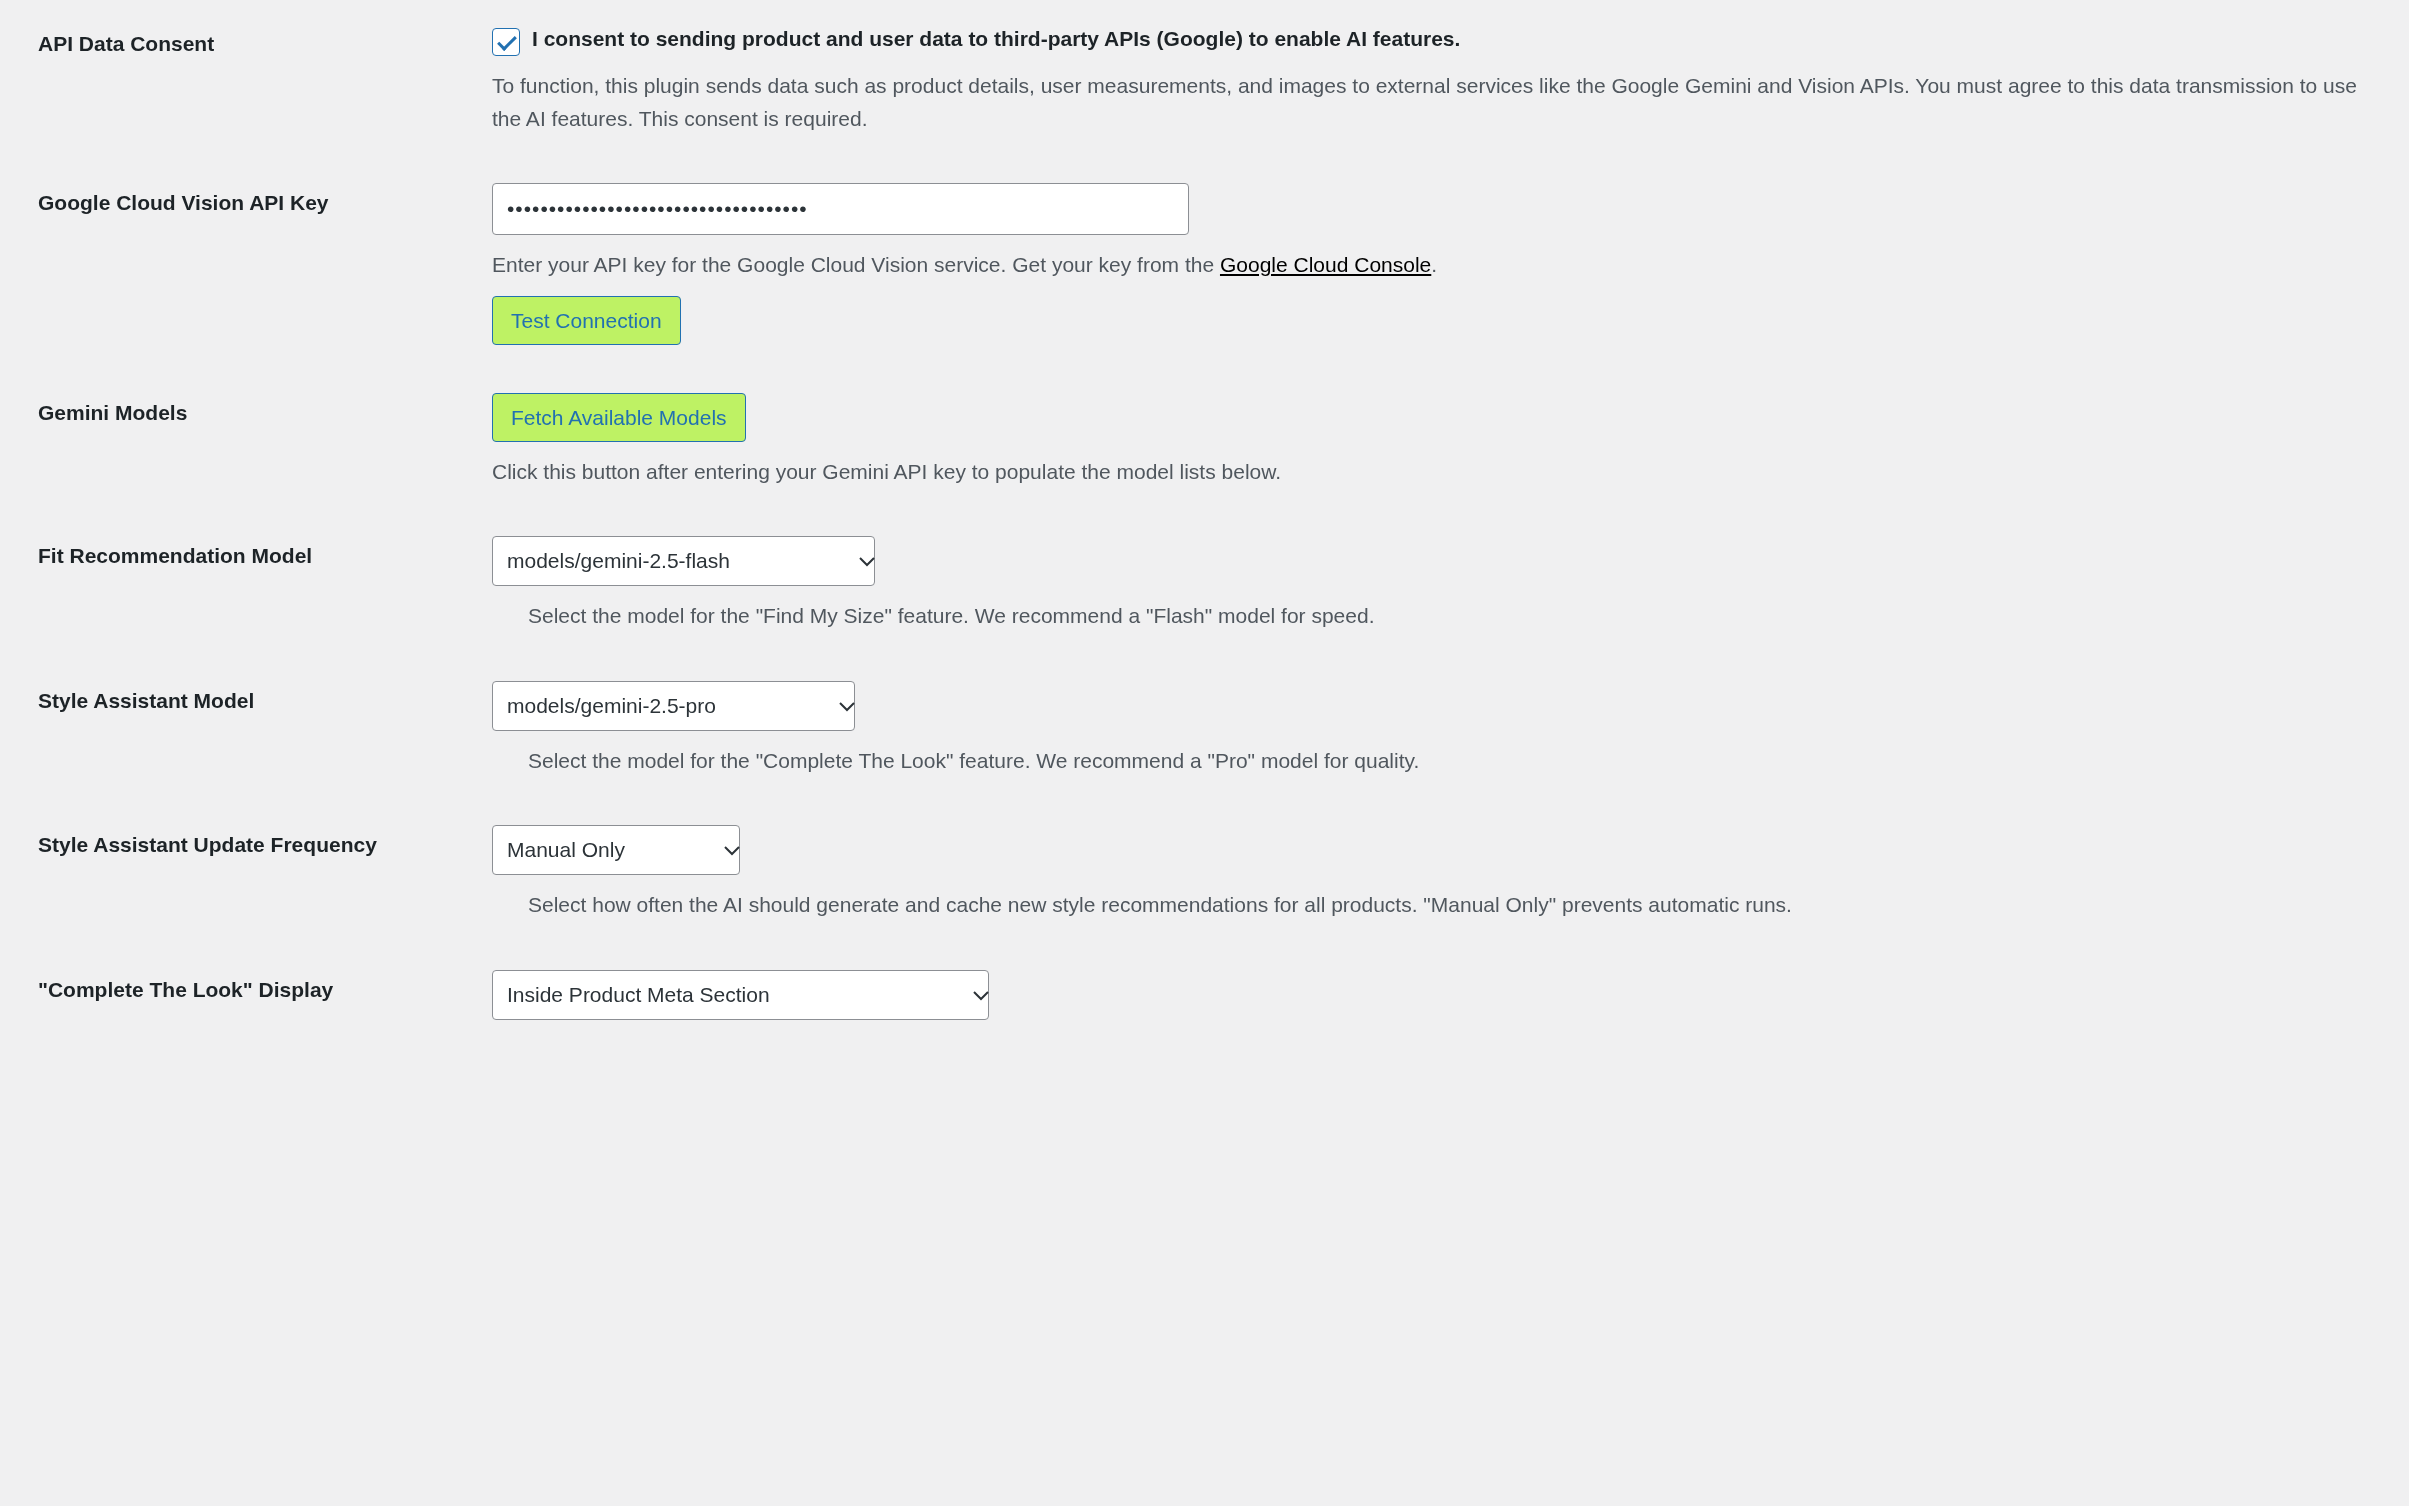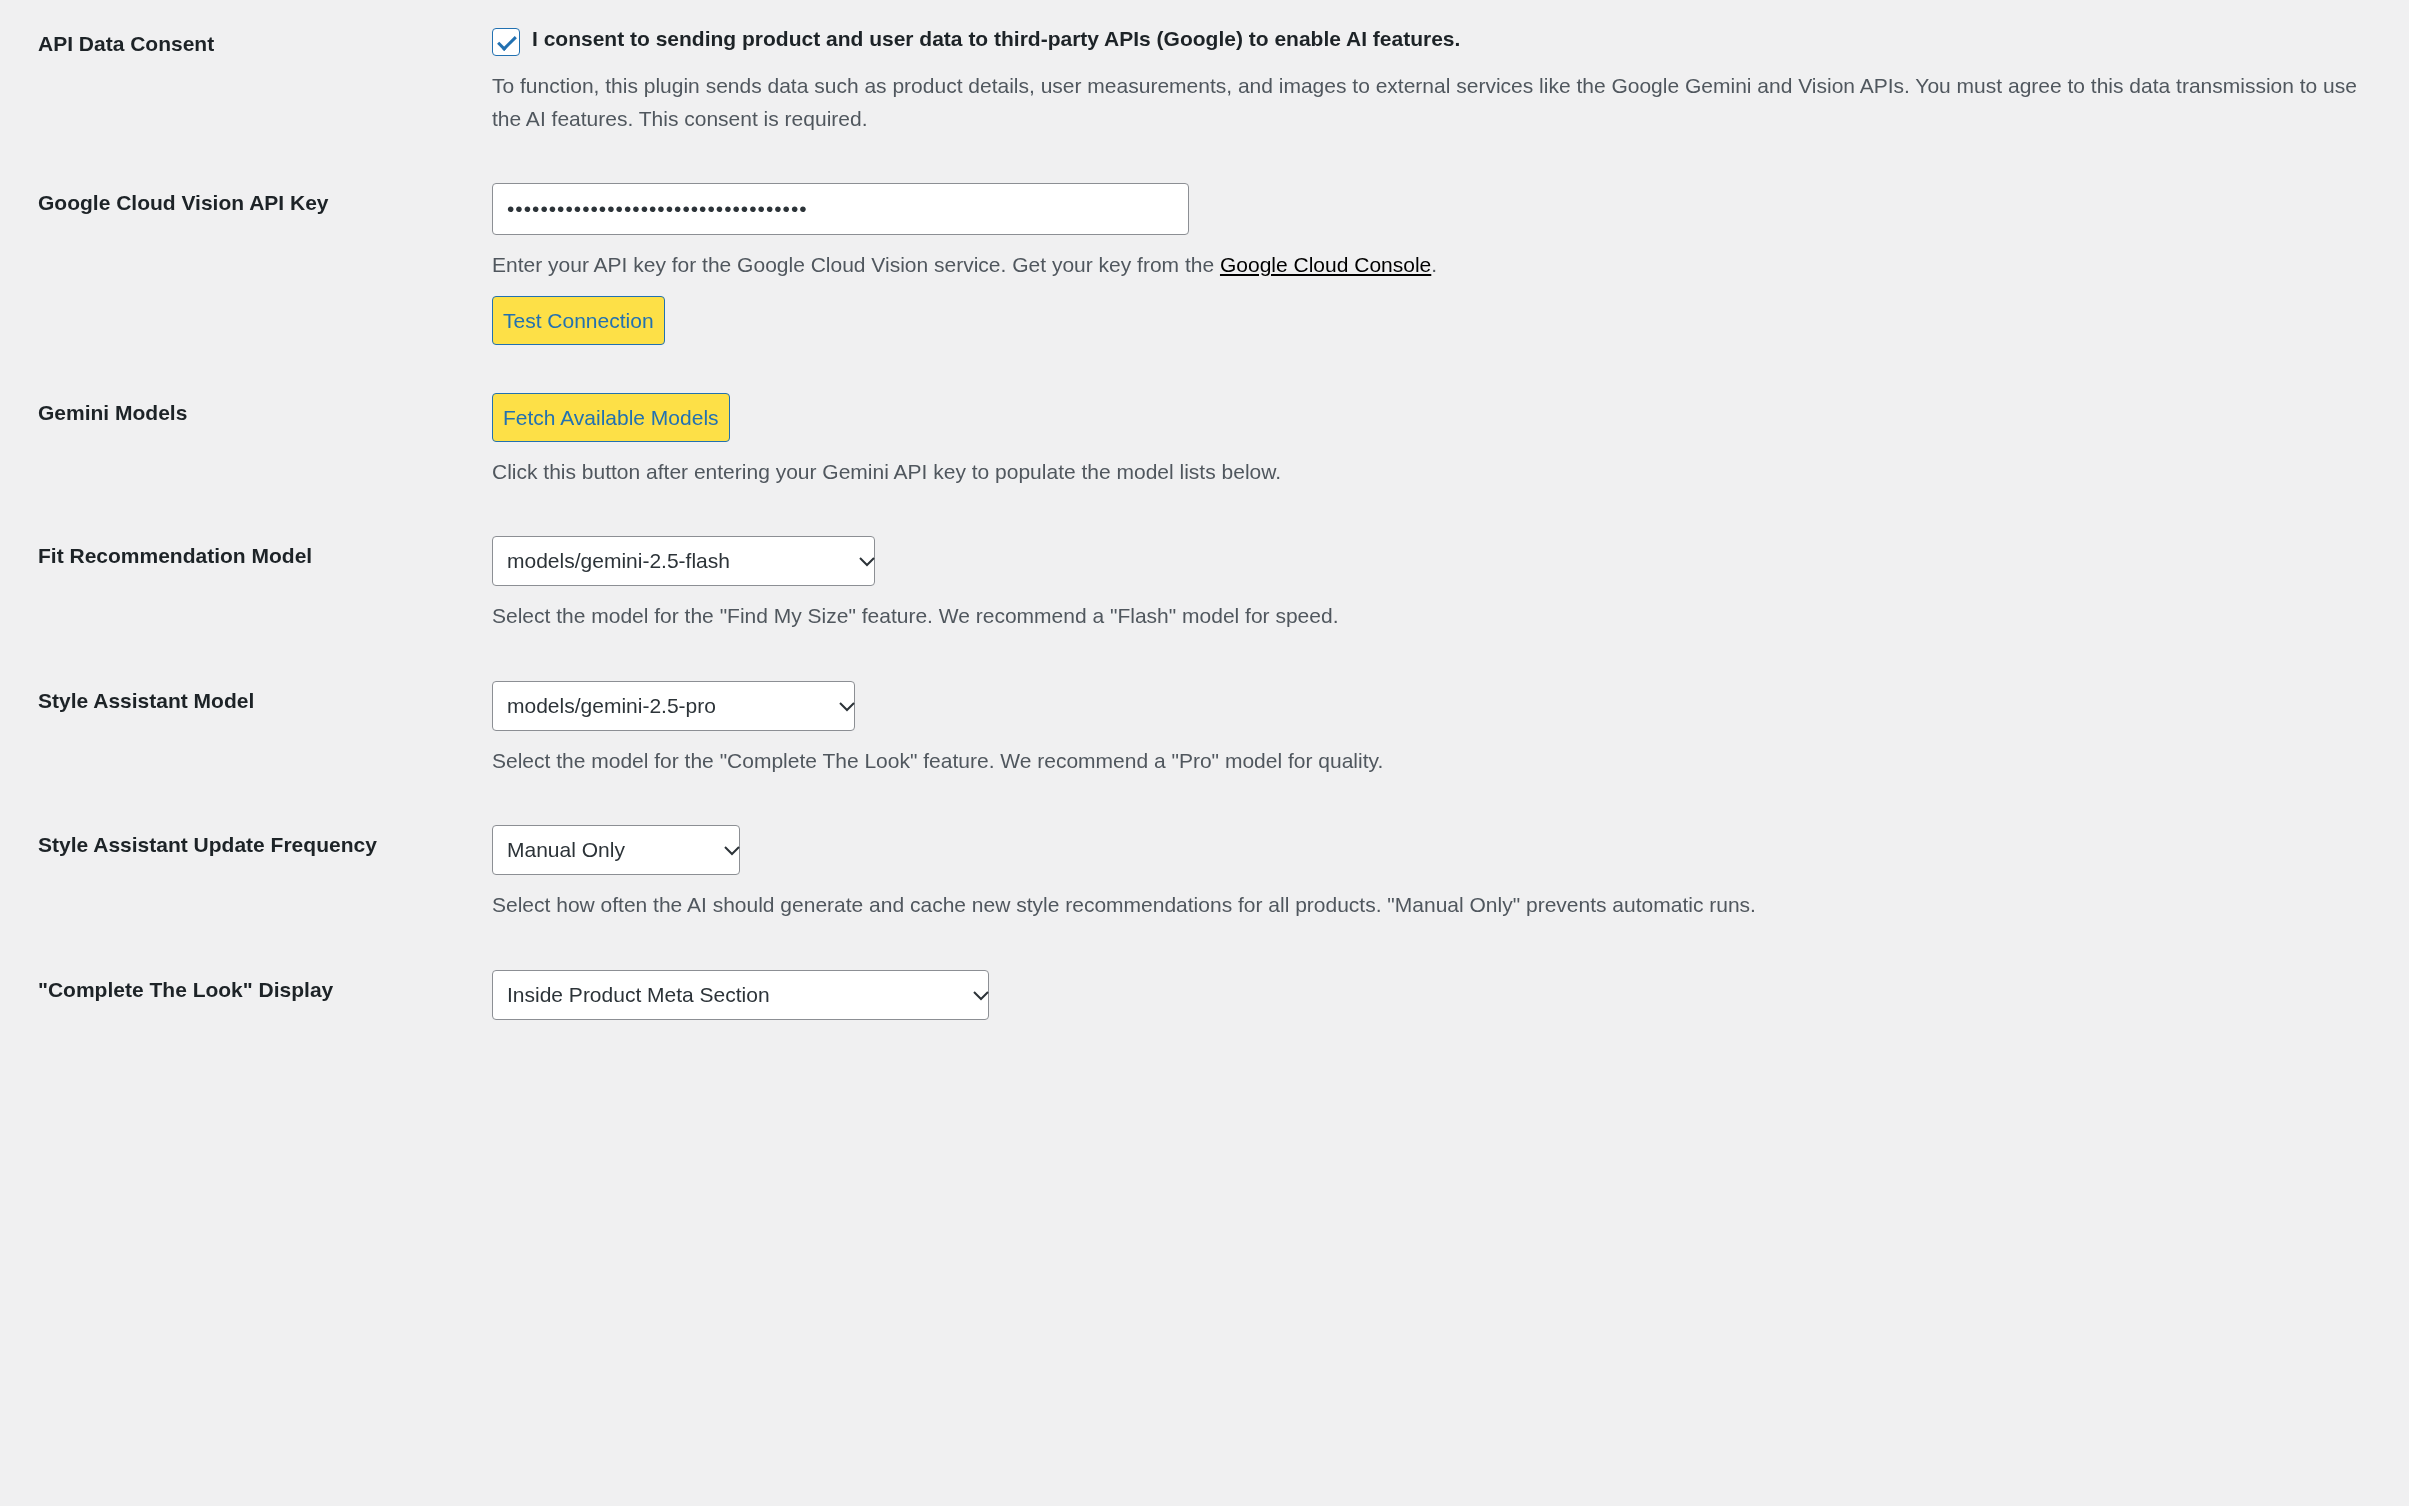--- a/index.html
+++ b/index.html
@@ -113,25 +113,25 @@
   .input-desc {
     margin-top: 14px;
   }
   a.link {
     color: #000000;
   }
   .button {
     display: inline-block;
     border: 1px solid #2271b1;
     color: #2271b1;
-    background: #fde047;
+    background: #bef264;
     border-radius: 4px;
     font-size: 21px;
     line-height: 1;
-    padding: 13px 10px;
+    padding: 13px 18px;
     cursor: pointer;
     font-family: "Liberation Sans", sans-serif;
     margin-top: 14px;
   }
   .select-wrap {
     position: relative;
     display: inline-block;
   }
   select.select {
     -webkit-appearance: none;
@@ -154,21 +154,21 @@
     margin-top: -4px;
     width: 0;
     height: 0;
     pointer-events: none;
   }
   .select-arrow svg { display: block; }
   .sel-w1 select { width: 383px; }
   .sel-w2 select { width: 363px; }
   .sel-w3 select { width: 248px; }
   .sel-w4 select { width: 497px; }
-  .sel-desc { margin-top: 14px; }
+  .sel-desc { margin-top: 14px; margin-left: 36px; }
 </style>
 </head>
 <body>
 
 <div class="page">
 
 
   <table class="form-table">
     <tbody>
 

